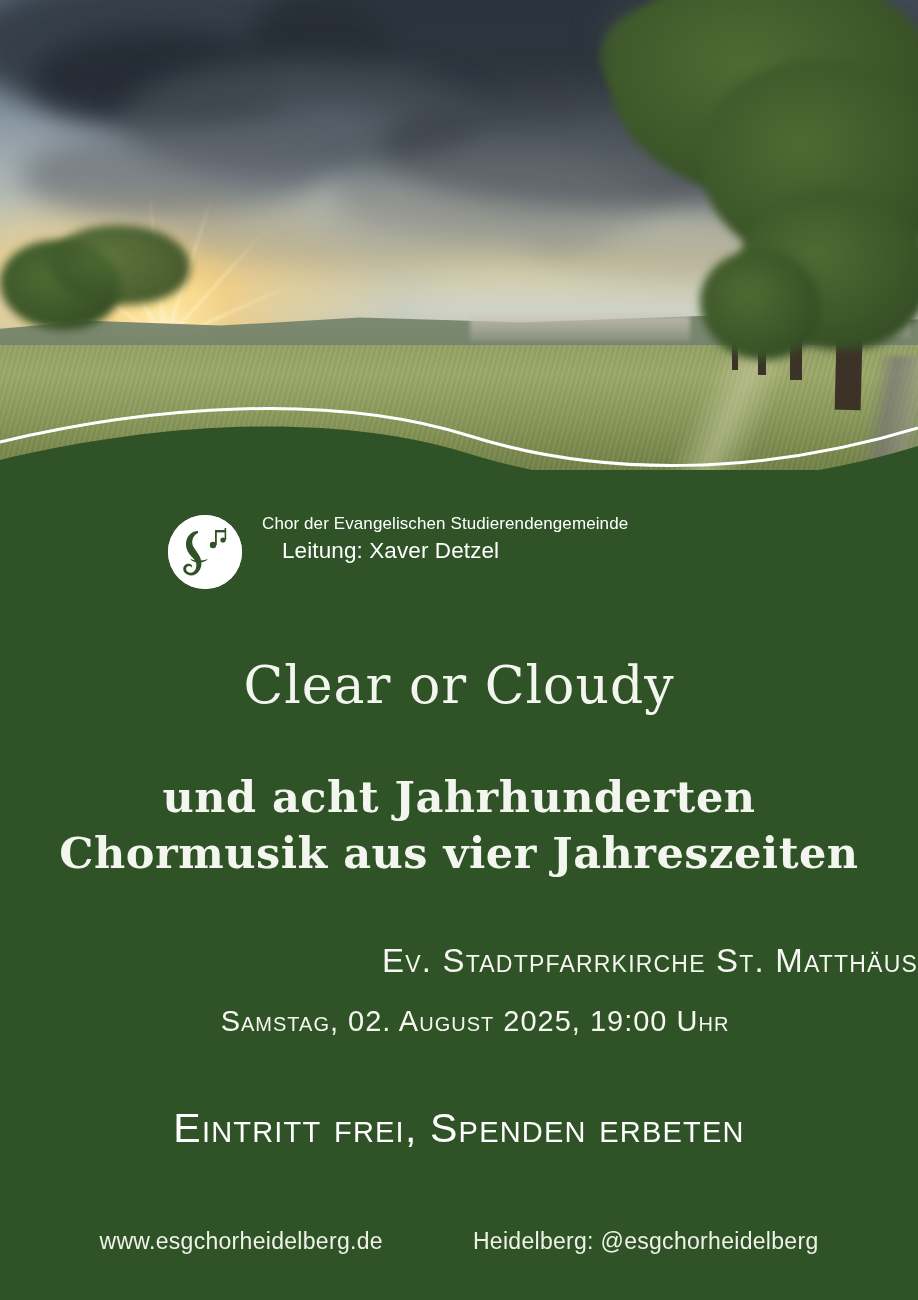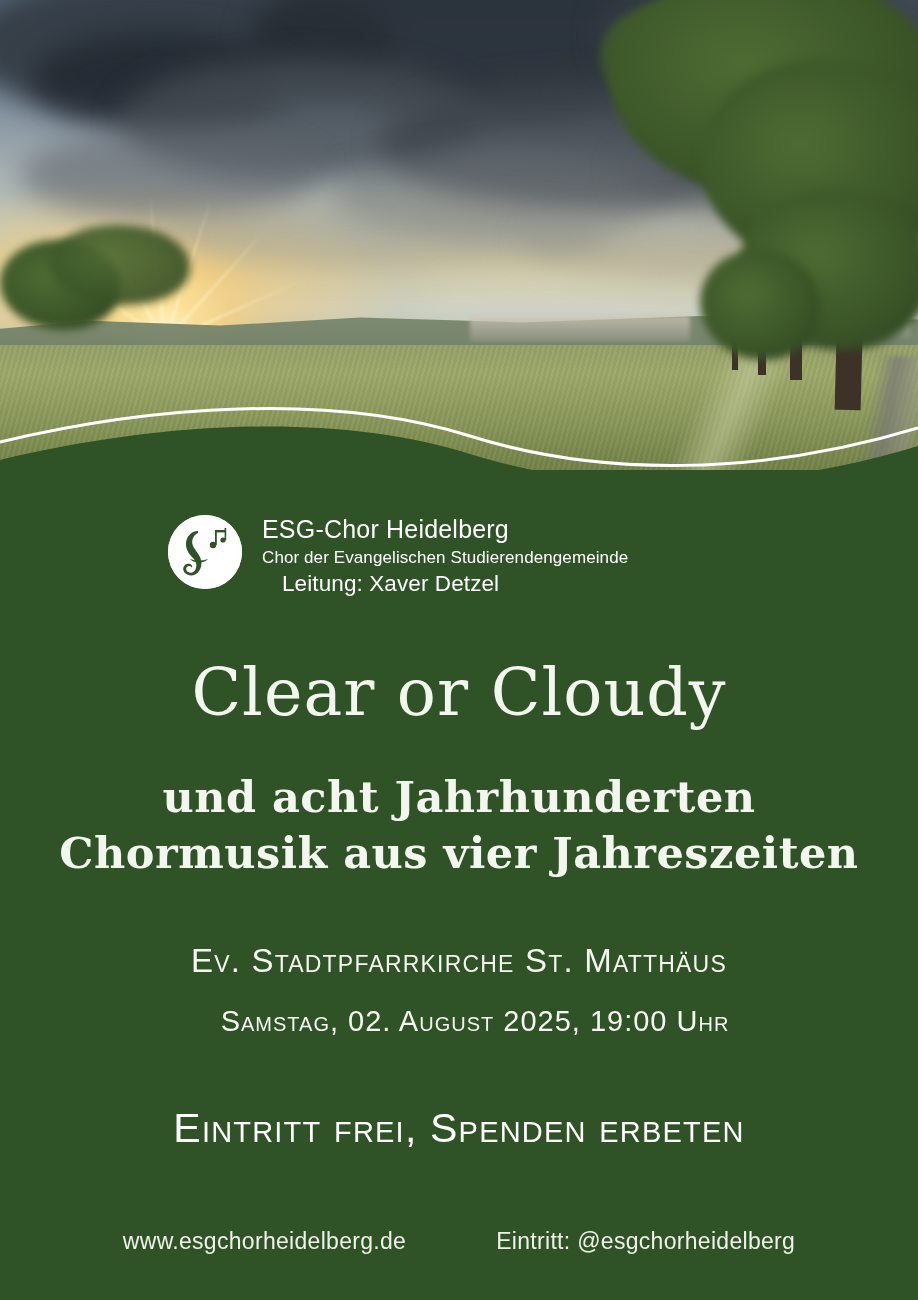--- a/index.html
+++ b/index.html
@@ -217,41 +217,41 @@
     margin-left: 20px;
   }
 
   .title {
     position: absolute;
     left: 0; top: 655px;
     width: 918px;
     text-align: center;
     color: #f3f6ee;
     font-family: "DejaVu Serif", serif;
-    font-size: 65px;
+    font-size: 52px;
     letter-spacing: 1px;
   }
   .subtitle {
     position: absolute;
     left: 0; top: 770px;
     width: 918px;
     text-align: center;
     color: #f3f6ee;
     font-family: "DejaVu Serif", serif;
     font-size: 43px;
     line-height: 1.3;
     font-weight: 700;
     letter-spacing: .5px;
   }
 
   .venue {
     position: absolute;
     left: 0; top: 942px;
     width: 918px;
-    text-align: center;
+    text-align: right;
     color: #f5f7f0;
     font-family: "Liberation Sans", sans-serif;
     font-size: 33px;
     font-variant: small-caps;
     letter-spacing: 1.2px;
   }
   .datetime {
     position: absolute;
     left: 0; top: 1005px;
     width: 918px;
@@ -362,36 +362,35 @@
           <circle cx="45" cy="30" r="3.2"></circle>
           <rect x="47" y="16" width="1.8" height="14"></rect>
           <circle cx="55" cy="25" r="2.6"></circle>
           <rect x="56.6" y="13" width="1.6" height="12"></rect>
           <rect x="47" y="15" width="11" height="2.4"></rect>
           <path d="M22 44 c6 2 12 2 18 0 -5 5 -13 5 -18 0z"></path>
         </g>
       </svg>
     </div>
     <div class="org-block">
-      <div class="org-name">ESG-Chor Heidelberg</div>
       <div class="org-sub">Chor der Evangelischen Studierendengemeinde</div>
       <div class="org-lead">Leitung: Xaver Detzel</div>
     </div>
   </div>
 
   <div class="title">Clear or Cloudy</div>
 
   <div class="subtitle">
     <div>und acht Jahrhunderten</div>
     <div>Chormusik aus vier Jahreszeiten</div>
   </div>
 
   <div class="venue">Ev. Stadtpfarrkirche St. Matthäus</div>
   <div class="datetime">Samstag, 02. August 2025, 19:00 Uhr</div>
 
   <div class="entry">Eintritt frei, Spenden erbeten</div>
 
   <div class="footer">
     <div>www.esgchorheidelberg.de</div>
-    <div>Eintritt: @esgchorheidelberg</div>
+    <div>Heidelberg: @esgchorheidelberg</div>
   </div>
 
 </div>
 
 </body></html>

